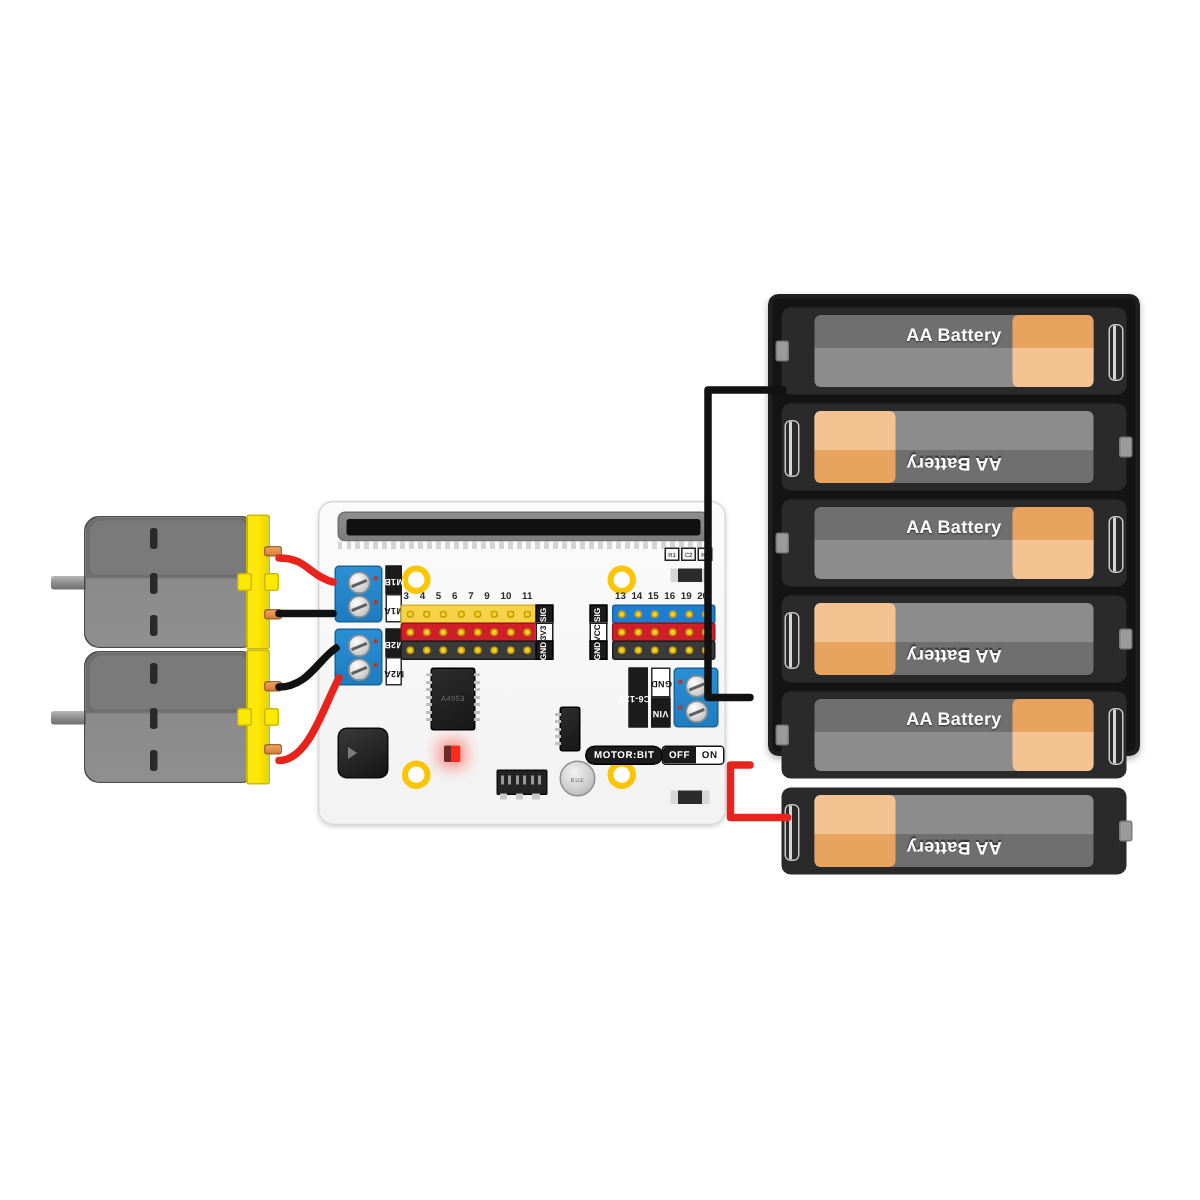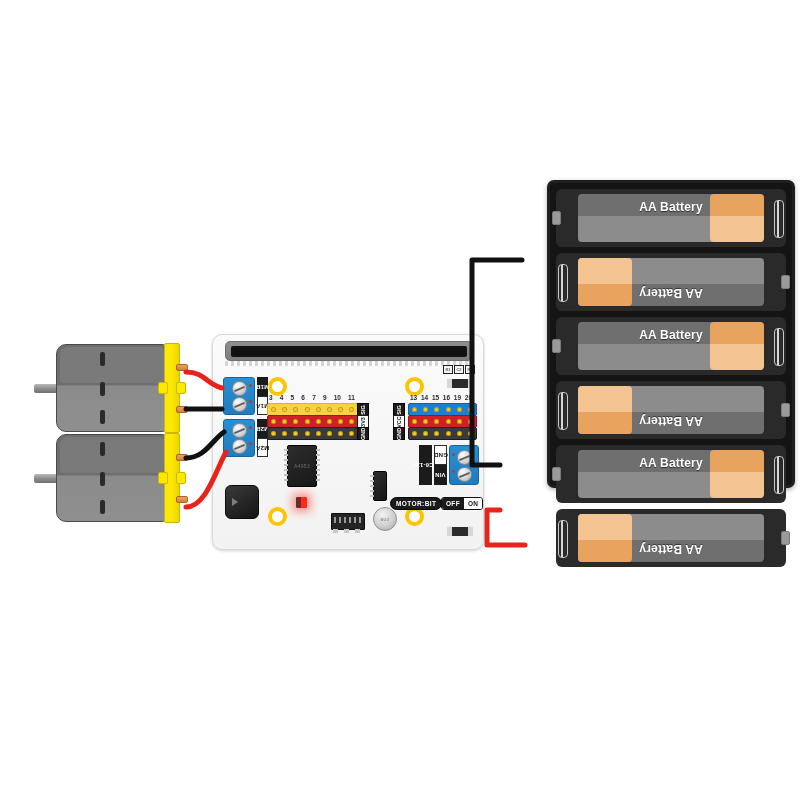--- a/index.html
+++ b/index.html
@@ -191,24 +191,23 @@
   }
   .switch .off{background:#1b1b1b;color:#fff;}
   .switch .on{background:#fff;color:#111;}
   .switch div{
     font-size:6.5px;font-weight:bold;padding:2px 4px;
     display:flex;align-items:center;justify-content:center;letter-spacing:.3px;
   }
 
   
   #pack{
-    position:absolute;left:512px;top:180px;width:248px;height:308px;
+    position:absolute;left:512px;top:196px;width:248px;height:308px;
     background:#141414;border:3px solid #1f1f1f;border-radius:7px;box-sizing:border-box;
     box-shadow:0 2px 5px rgba(0,0,0,.3);
-    margin-left:35px;
   }
   .cellslot{
     position:absolute;left:6px;right:6px;height:58px;
     background:#2a2a2a;border-radius:6px;
   }
   .batt{position:absolute;left:22px;right:22px;top:5px;height:48px;}
   .batt .shell{
     position:absolute;left:0;right:0;top:0;bottom:0;
     background:linear-gradient(to bottom,#6f6f6f 0 46%,#8c8c8c 46% 100%);
     border-radius:4px;

